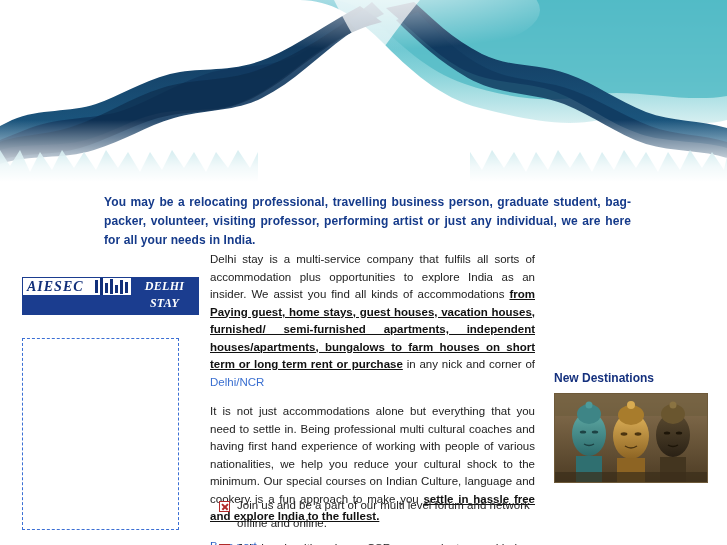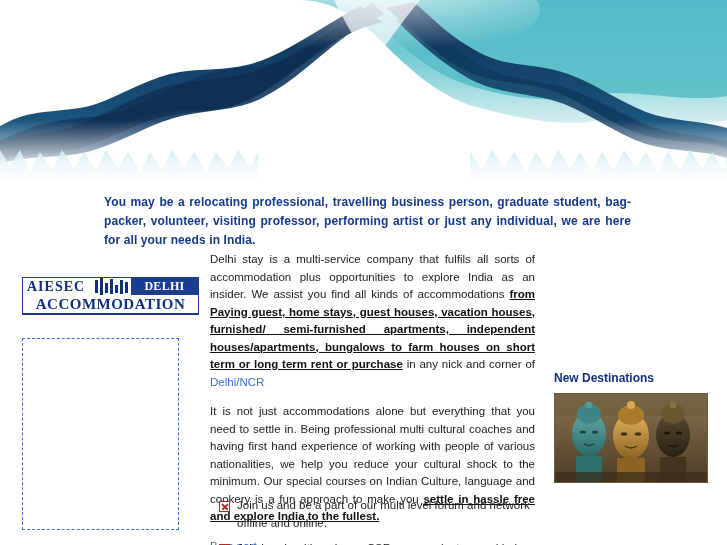--- a/index.html
+++ b/index.html
@@ -43,20 +43,21 @@
   
   #logo-box {
     position: absolute;
     left: 22px;
     top: 277px;
     width: 175px;
     height: 36px;
     background: #1b3d8f;
     border: 1px solid #1b3d8f;
     overflow: hidden;
+    font-style: italic;
   }
   #logo-aiesec {
     position: absolute;
     left: 0; top: 0;
     width: 108px;
     height: 17px;
     background: #ffffff;
     color: #12307a;
     font-family: "Liberation Serif", serif;
     font-weight: bold;
@@ -265,21 +266,20 @@
   <div id="logo-bars">
     <i style="left:0px;height:13px;top:2px;"></i>
     <i style="left:5px;height:17px;top:0px;"></i>
     <i style="left:10px;height:10px;top:5px;"></i>
     <i style="left:15px;height:15px;top:1px;"></i>
     <i style="left:20px;height:8px;top:7px;"></i>
     <i style="left:25px;height:14px;top:2px;"></i>
     <i style="left:30px;height:11px;top:4px;"></i>
   </div>
   <div id="logo-delhistay">DELHI STAY</div>
-  <div id="logo-accom">ACCOMMODATION</div>
 </div>
 
 <div id="left-panel"></div>
 
 <div id="main-col">
   <p><span>Delhi stay is a multi-service company that fulfils all sorts of accommodation plus opportunities to explore India as an insider. We assist you find all kinds of accommodations </span><span class="b">from Paying guest, home stays, guest houses, vacation houses, furnished/ semi-furnished apartments, independent houses/apartments, bungalows to farm houses on short term or long term rent or purchase</span><span> in any nick and corner of </span><span class="lnk">Delhi/NCR</span></p>
   <p><span>It is not just accommodations alone but everything that you need to settle in. Being professional multi cultural coaches and having first hand experience of working with people of various nationalities, we help you reduce your cultural shock to the minimum. Our special courses on Indian Culture, language and cookery is a fun approach to make you </span><span class="b">settle in hassle free and explore India to the fullest.</span></p>
   <p class="bepart">Be a part......</p>
 </div>
 

